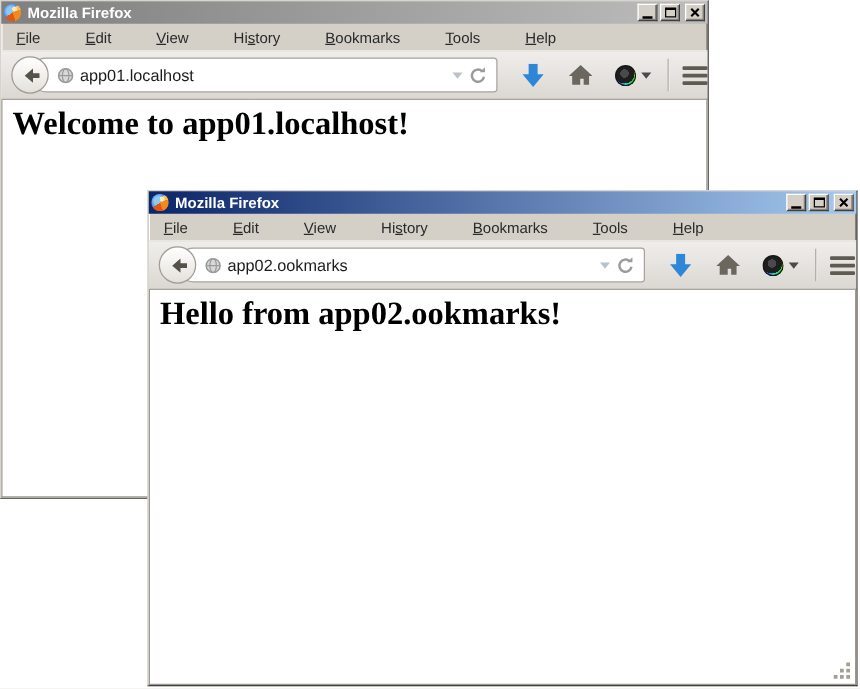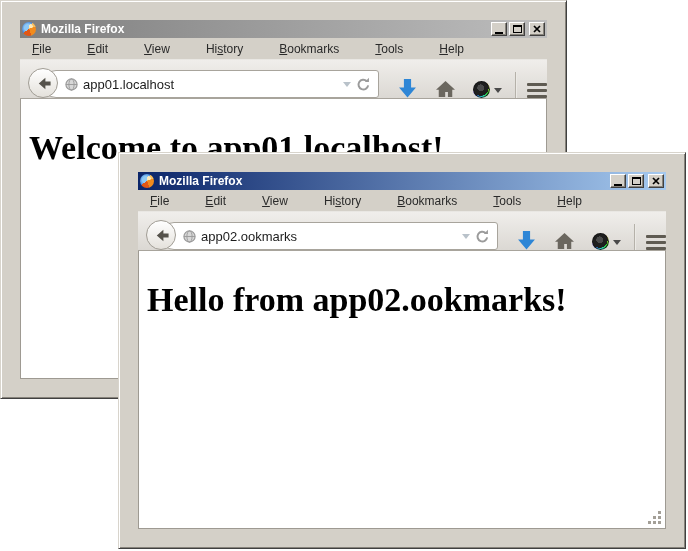--- a/index.html
+++ b/index.html
@@ -4,21 +4,21 @@
 <style>
   html,body{margin:0;padding:0;}
   body{
     width:688px;height:551px;background:#ffffff;position:relative;overflow:hidden;
     font-family:"Liberation Sans", sans-serif;
   }
   .window{
     position:absolute;background:var(--chrome,#d4d0c8);
     border:1px solid;border-color:#d8d4cc #404040 #404040 #d8d4cc;
     box-shadow: inset 1px 1px 0 #ffffff, inset -1px -1px 0 #87837b;
-    padding:19px;box-sizing:border-box;display:flex;flex-direction:column;
+    padding:0;box-sizing:border-box;display:flex;flex-direction:column;
   }
   #win1{left:0;top:0;width:567px;height:399px;z-index:1;}
   #win2{left:118px;top:152px;width:568px;height:397px;z-index:2;}
 
   .titlebar{height:18px;flex:none;display:flex;align-items:center;gap:3px;padding:0 2px;}
   .window.active .titlebar{background:linear-gradient(to right,var(--title-active-start,#0b2569),var(--title-active-end,#a6caf0));}
   .window.inactive .titlebar{background:linear-gradient(to right,var(--title-inactive-start,#7f7f7f),var(--title-inactive-end,#bdbdbd));}
   .title{color:#fff;font-weight:bold;font-size:12px;flex:1;white-space:nowrap;overflow:hidden;padding-left:2px;}
   .ff-icon{
     width:14px;height:14px;border-radius:50%;flex:none;
@@ -36,21 +36,21 @@
   }
   .wbtn.close{margin-left:2px;}
   .g-min{width:8px;height:2px;background:#000;margin-top:7px;}
   .g-max{width:9px;height:8px;border:1px solid #000;border-top-width:2px;box-sizing:border-box;}
 
   .menubar{height:21px;flex:none;display:flex;align-items:center;padding-left:5px;font-size:12px;color:#2a2a2a;gap:22px;}
   .menu-item{padding:2px 7px;white-space:nowrap;}
   .menu-item .ul{text-decoration:underline;}
 
   .navbar{
-    height:40px;flex:none;display:flex;align-items:flex-end;box-sizing:border-box;
+    height:40px;flex:none;display:flex;align-items:center;box-sizing:border-box;
     background:linear-gradient(#f0eeeb,#dbd8d3);
     border-top:1px solid #e9e7e3;border-bottom:1px solid #a8a49c;
   }
   .backbtn{
     width:30px;height:30px;border-radius:50%;flex:none;box-sizing:border-box;
     background:linear-gradient(#ffffff,#e4e1db);border:1px solid #a19d95;
     margin-left:8px;display:flex;align-items:center;justify-content:center;
     position:relative;z-index:2;
   }
   .urlbar{
@@ -74,22 +74,22 @@
   .caret{width:0;height:0;border:4px solid transparent;border-top:5px solid #4a4a4a;margin-top:5px;}
   .sep{width:1px;height:26px;background:#b5b1a9;box-shadow:1px 0 0 #eceae6;margin:0 11px 0 13px;flex:none;}
   .burger{display:flex;flex-direction:column;gap:3px;flex:none;}
   .burger span{width:20px;height:3px;background:#5f5b52;border-radius:1px;}
 
   .content{
     background:#fff;flex:1;overflow:hidden;position:relative;
     border:1px solid #9e9a92;border-top:none;
   }
   .page-heading{
-    font-family:"Liberation Serif", serif;font-weight:bold;font-size:34px;
-    color:#000;margin:30px 0 0 8px;white-space:nowrap;
+    font-family:"Liberation Serif", serif;font-weight:bold;font-size:26px;
+    color:#000;margin:4px 0 0 8px;white-space:nowrap;
   }
   .grip{position:absolute;right:3px;bottom:3px;width:14px;height:14px;}
   .grip::before{
     content:"";position:absolute;left:0;top:0;width:3px;height:3px;
     box-shadow:10px 0 0 #a39f97, 5px 5px 0 #a39f97, 10px 5px 0 #a39f97,
                0 10px 0 #a39f97, 5px 10px 0 #a39f97, 10px 10px 0 #a39f97;
   }
 </style>
 </head>
 <body>

